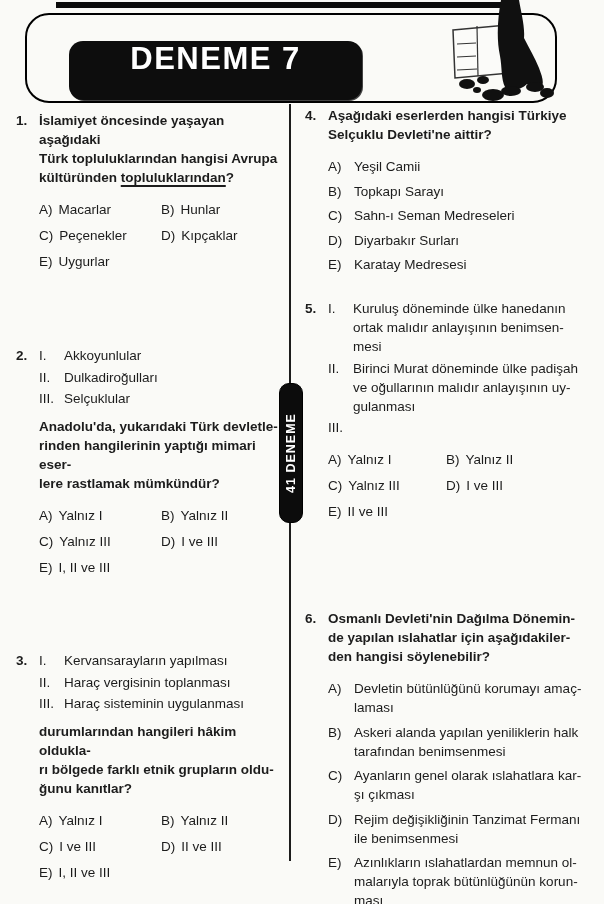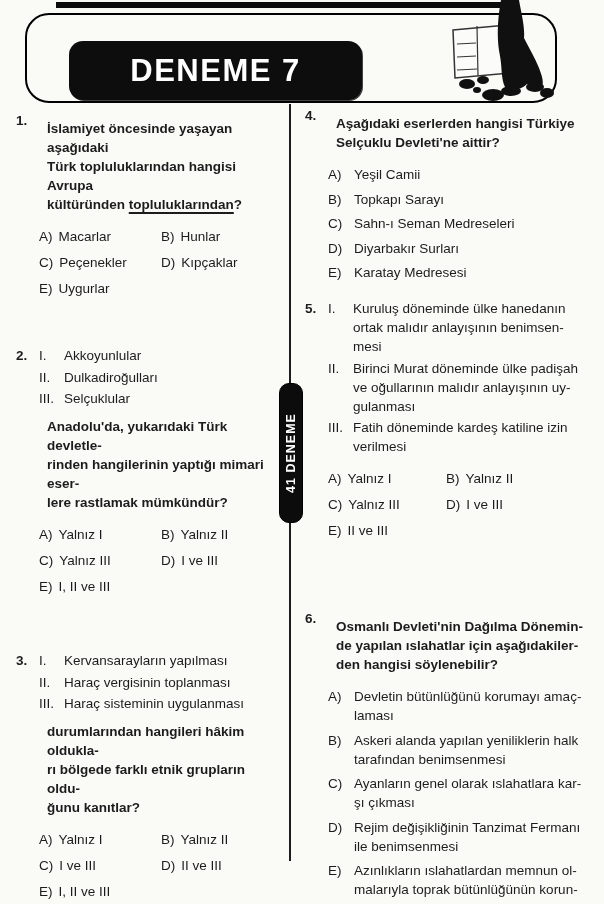--- a/index.html
+++ b/index.html
@@ -10,42 +10,42 @@
     font-size:13.5px;
   }
   .top-bar { position:absolute; left:56px; top:2px; width:452px; height:6px; background:#0b0b0b; }
   .header-frame {
     position:absolute; left:25px; top:13px; width:528px; height:86px;
     border:2.5px solid #000; border-radius:24px; background:transparent;
   }
   .title-pill {
     position:absolute; left:42px; top:26px; width:293px; height:59px;
     background:#0d0d0d; border-radius:14px;
-    display:flex; align-items:center; justify-content:center;
+    display:flex; justify-content:center;
     box-shadow:1px 1px 0 #444;
   }
   .title-pill span {
     color:#fff; font-weight:bold; font-size:31px; letter-spacing:1.5px;
   }
   .illu { position:absolute; left:447px; top:0; }
   .divider { position:absolute; left:289px; top:104px; width:1.5px; height:757px; background:#1c1c1c; }
   .banner {
     position:absolute; left:279px; top:383px; width:22px; height:138px;
     background:#0c0c0c; border-radius:10px; z-index:2; border:1px solid #000;
   }
   .banner-label {
     position:absolute; left:50%; top:50%;
     transform:translate(-50%,-50%) rotate(-90deg);
     white-space:nowrap; color:#fff; font-weight:bold; font-size:12.5px; letter-spacing:1px;
   }
   .q { position:absolute; }
   .qrow { display:flex; }
   .qnum { width:23px; flex:none; font-weight:bold; line-height:19px; }
   .qbody { flex:1; min-width:0; }
-  .stem { margin:8px; font-weight:bold; white-space:pre-line; line-height:19px; }
+  .stem { margin:0; font-weight:bold; white-space:pre-line; line-height:19px; }
   .stem .ul { text-decoration:underline; text-decoration-thickness:1.5px; text-underline-offset:2.5px; }
   .intro { margin:0 0 4px 0; }
   .item { display:flex; line-height:19px; margin:0 0 2.5px 0; }
   .numeral { width:25px; flex:none; }
   .itext { white-space:pre-line; }
   .items { margin-bottom:9px; }
   .opts { margin-top:13px; }
   .grid2 { display:grid; grid-template-columns:122px 1fr; row-gap:7px; }
   .opt { display:flex; line-height:19px; }
   .olabel { flex:none; margin-right:6px; }
@@ -255,22 +255,20 @@
 mesi</span>
           </div>
         <div class="item">
             <span class="numeral">II.</span>
             <span class="itext">Birinci Murat döneminde ülke padişah
 ve oğullarının malıdır anlayışının uy-
 gulanması</span>
           </div>
         <div class="item">
             <span class="numeral">III.</span>
-            <span class="itext">Fatih döneminde kardeş katiline izin
-verilmesi</span>
           </div>
       </div>
       <div class="opts grid2" style="grid-template-columns:118px 1fr;">
         <div class="opt">
             <span class="olabel">A)</span>
             <span class="otext">Yalnız I</span>
           </div>
         <div class="opt">
             <span class="olabel">B)</span>
             <span class="otext">Yalnız II</span>

